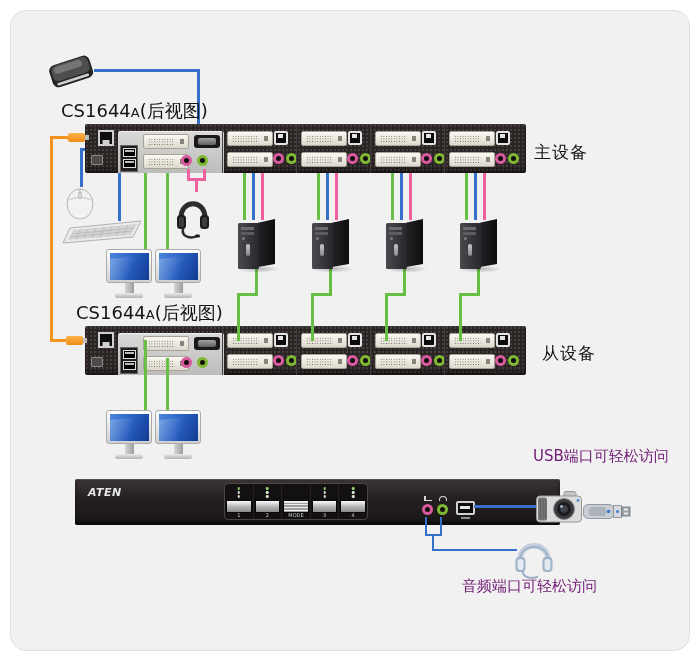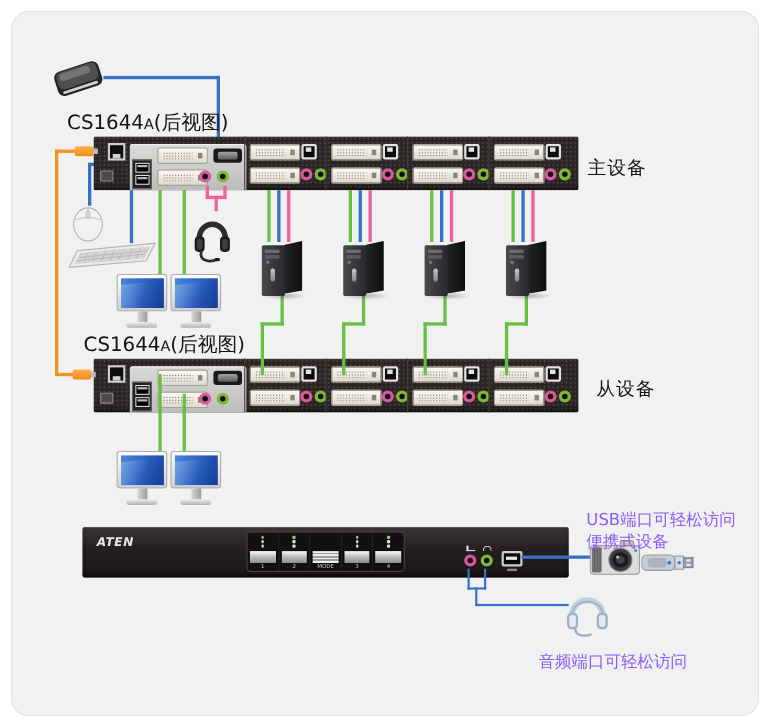--- a/index.html
+++ b/index.html
@@ -71,21 +71,21 @@
         background:linear-gradient(90deg,#4a4a4e,#28282c);}
   .bay{position:absolute;left:3px;top:4px;width:13px;height:2.5px;background:#6a6a70;box-shadow:0 5px 0 #5c5c62;}
   .pbt{position:absolute;left:4px;top:14px;width:3px;height:3px;border-radius:50%;background:#7a7a80;}
   .slot{position:absolute;left:8px;top:21px;width:4px;height:12px;border-radius:2px;
         background:linear-gradient(#cacace,#85858a);}
   .tshadow{position:absolute;left:-4px;right:-7px;bottom:-4px;height:8px;
         background:radial-gradient(ellipse closest-side,rgba(0,0,0,.26),rgba(0,0,0,0) 92%);}
   
   #front{position:absolute;left:75px;top:479px;width:442px;height:46px;z-index:2;border-radius:2px;
      background:linear-gradient(#3b3434,#241f1f 45%,#1b1717);
-     box-shadow:inset 0 1px 0 rgba(255,255,255,.14), inset 0 -4px 6px -2px rgba(0,0,0,.8);}
+     box-shadow:inset 0 1px 0 rgba(255,255,255,.14), inset 0 -4px 6px -2px rgba(0,0,0,.8);padding-left:43px;}
   .aten{position:absolute;left:13px;top:7px;font-style:italic;font-weight:bold;font-size:11px;
      color:#e6e6e6;letter-spacing:.5px;}
   .recess{position:absolute;left:149px;top:4px;width:144px;height:37px;background:#121010;
      border:1px solid #4c4444;border-radius:4px;box-sizing:border-box;display:flex;}
   .bcol{flex:1;position:relative;}
   .bcol + .bcol{border-left:1px solid #262020;}
   .leds{position:absolute;top:3px;left:50%;transform:translateX(-50%);display:flex;
      flex-direction:column;gap:1.5px;align-items:center;}
   .led{width:2.5px;height:2.5px;border-radius:50%;background:#d9e9cd;}
   .led.g{background:#8ed06a;}
@@ -99,22 +99,22 @@
   .fico.ph{border:1px solid #d8d8d8;border-bottom:none;border-radius:4px 4px 0 0;}
   .fusb{position:absolute;left:381px;top:22px;width:19px;height:14px;border:2px solid #d0d0d0;
      background:#0d0b0b;border-radius:2px;box-sizing:border-box;}
   .fusb i{position:absolute;left:2px;top:3px;width:10px;height:3px;background:#e6e6e6;}
   .fusb u{position:absolute;left:3px;bottom:-6px;width:9px;height:2px;background:#8f8f8f;}
   
   .lbl{position:absolute;z-index:5;font-size:18px;color:#141414;white-space:nowrap;}
   .lbl small{font-size:13px;}
   .lbl.front{font-size:17px;}
   .role{position:absolute;z-index:5;font-size:17px;color:#141414;letter-spacing:1px;white-space:nowrap;}
-  .note{position:absolute;z-index:5;font-size:15px;line-height:20px;color:#8b5cf6;white-space:nowrap;margin-top:16px;}
-  .note.center{text-align:center;font-family:Liberation Serif, serif;}
+  .note{position:absolute;z-index:5;font-size:15px;line-height:20px;color:#701a75;white-space:nowrap;}
+  .note.center{text-align:left;}
   svg{display:block;}
 </style>
 </head>
 <body>
 
 <div id="canvas">
   <div id="panel"></div>
 
   <div class="cab h blue" style="left:94px;top:69px;width:106px;"></div>
   <div class="cab v blue" style="left:197px;top:69px;height:56px;"></div>
@@ -560,19 +560,18 @@
   <div class="role" style="left:534px;top:141px;">主设备</div>
 
   <div class="lbl" style="left:76px;top:301px;">
     <span>CS1644</span><small>A</small><span>(后视图)</span>
   </div>
   <div class="role" style="left:542px;top:342px;">从设备</div>
 
 
   <div class="note" style="left:533px;top:446px;">
     <div>USB端口可轻松访问</div>
-    <div>便携式设备</div>
   </div>
 
   <div class="note center" style="left:462px;top:576px;width:190px;">
     <div>音频端口可轻松访问</div>
   </div>
 </div>
 
 </body></html>

